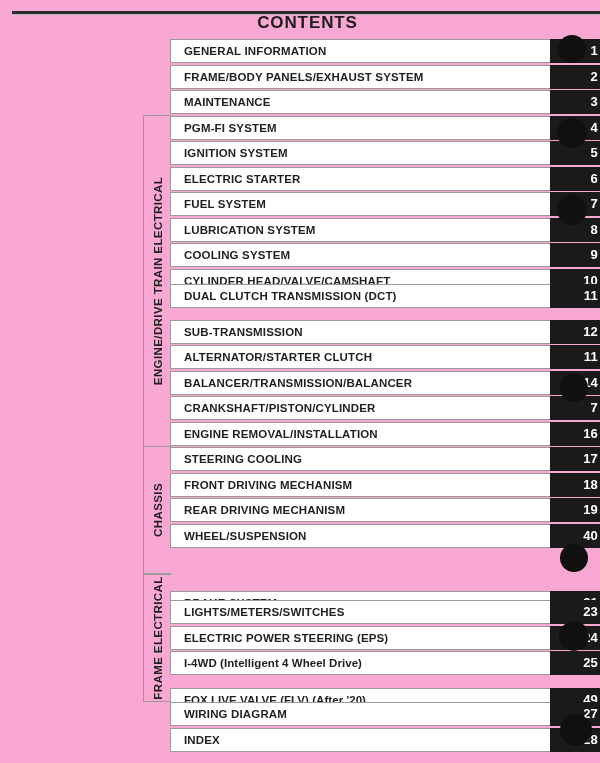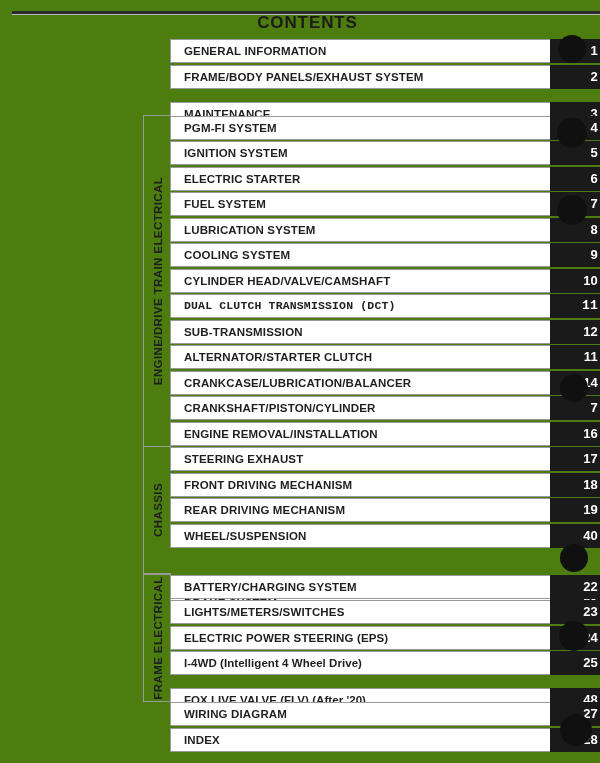--- a/index.html
+++ b/index.html
@@ -15,21 +15,21 @@
     overflow: hidden;
     font-family: "Liberation Sans", sans-serif;
     -webkit-font-smoothing: antialiased;
   }
 
   
   #page {
     position: absolute;
     left: 0; top: 0;
     width: 600px; height: 763px;
-    background: #4d7c0f;
+    background: #f9a8d4;
   }
 
   
   #top-rule {
     position: absolute;
     left: 12px;
     top: 11px;
     width: 588px;
     height: 3px;
     background: #2c2c2c;
@@ -180,21 +180,21 @@
           <span class="num">1</span>
         </div>
       </div>
       <div class="row" style="top: 64.5px;">
         <div class="box"></div>
         <div class="label">FRAME/BODY PANELS/EXHAUST SYSTEM</div>
         <div class="tab">
           <span class="num">2</span>
         </div>
       </div>
-      <div class="row" style="top: 90px; margin-top: 12px;">
+      <div class="row" style="top: 90px;">
         <div class="box"></div>
         <div class="label">MAINTENANCE</div>
         <div class="tab">
           <span class="num">3</span>
         </div>
       </div>
       <div class="row" style="top: 115.5px;">
         <div class="box"></div>
         <div class="label">PGM-FI SYSTEM</div>
         <div class="tab">
@@ -236,21 +236,21 @@
           <span class="num">9</span>
         </div>
       </div>
       <div class="row" style="top: 268.5px;">
         <div class="box"></div>
         <div class="label">CYLINDER HEAD/VALVE/CAMSHAFT</div>
         <div class="tab">
           <span class="num">10</span>
         </div>
       </div>
-      <div class="row" style="top: 294px; font-family: Liberation Mono, monospace;">
+      <div class="row" style="top: 284px;">
         <div class="box"></div>
         <div class="label">DUAL CLUTCH TRANSMISSION (DCT)</div>
         <div class="tab">
           <span class="num">11</span>
         </div>
       </div>
       <div class="row" style="top: 319.5px;">
         <div class="box"></div>
         <div class="label">SUB-TRANSMISSION</div>
         <div class="tab">
@@ -259,42 +259,42 @@
       </div>
       <div class="row" style="top: 345px;">
         <div class="box"></div>
         <div class="label">ALTERNATOR/STARTER CLUTCH</div>
         <div class="tab">
           <span class="num">11</span>
         </div>
       </div>
       <div class="row" style="top: 370.5px;">
         <div class="box"></div>
-        <div class="label">CRANKCASE/LUBRICATION/BALANCER</div>
+        <div class="label">BALANCER/TRANSMISSION/BALANCER</div>
         <div class="tab">
           <span class="num">14</span>
         </div>
       </div>
       <div class="row" style="top: 396px;">
         <div class="box"></div>
         <div class="label">CRANKSHAFT/PISTON/CYLINDER</div>
         <div class="tab">
           <span class="num">7</span>
         </div>
       </div>
       <div class="row" style="top: 421.5px;">
         <div class="box"></div>
         <div class="label">ENGINE REMOVAL/INSTALLATION</div>
         <div class="tab">
           <span class="num">16</span>
         </div>
       </div>
       <div class="row" style="top: 447px;">
         <div class="box"></div>
-        <div class="label">STEERING EXHAUST</div>
+        <div class="label">STEERING COOLING</div>
         <div class="tab">
           <span class="num">17</span>
         </div>
       </div>
       <div class="row" style="top: 472.5px;">
         <div class="box"></div>
         <div class="label">FRONT DRIVING MECHANISM</div>
         <div class="tab">
           <span class="num">18</span>
         </div>
@@ -313,27 +313,20 @@
           <span class="num">40</span>
         </div>
       </div>
       <div class="row" style="top: 549px; margin-top: 42px;">
         <div class="box"></div>
         <div class="label">BRAKE SYSTEM</div>
         <div class="tab">
           <span class="num">21</span>
         </div>
       </div>
-      <div class="row" style="top: 574.5px;">
-        <div class="box"></div>
-        <div class="label">BATTERY/CHARGING SYSTEM</div>
-        <div class="tab">
-          <span class="num">22</span>
-        </div>
-      </div>
       <div class="row" style="top: 600px;">
         <div class="box"></div>
         <div class="label">LIGHTS/METERS/SWITCHES</div>
         <div class="tab">
           <span class="num">23</span>
         </div>
       </div>
       <div class="row" style="top: 625.5px;">
         <div class="box"></div>
         <div class="label">ELECTRIC POWER STEERING (EPS)</div>
@@ -345,21 +338,21 @@
         <div class="box"></div>
         <div class="label">I-4WD (Intelligent 4 Wheel Drive)</div>
         <div class="tab">
           <span class="num">25</span>
         </div>
       </div>
       <div class="row mixed" style="top: 676.5px; margin-top: 11px;">
         <div class="box"></div>
         <div class="label">FOX LIVE VALVE (FLV) (After '20)</div>
         <div class="tab">
-          <span class="num">48</span>
+          <span class="num">49</span>
         </div>
       </div>
       <div class="row" style="top: 702px;">
         <div class="box"></div>
         <div class="label">WIRING DIAGRAM</div>
         <div class="tab">
           <span class="num">27</span>
         </div>
       </div>
       <div class="row" style="top: 727.5px;">

